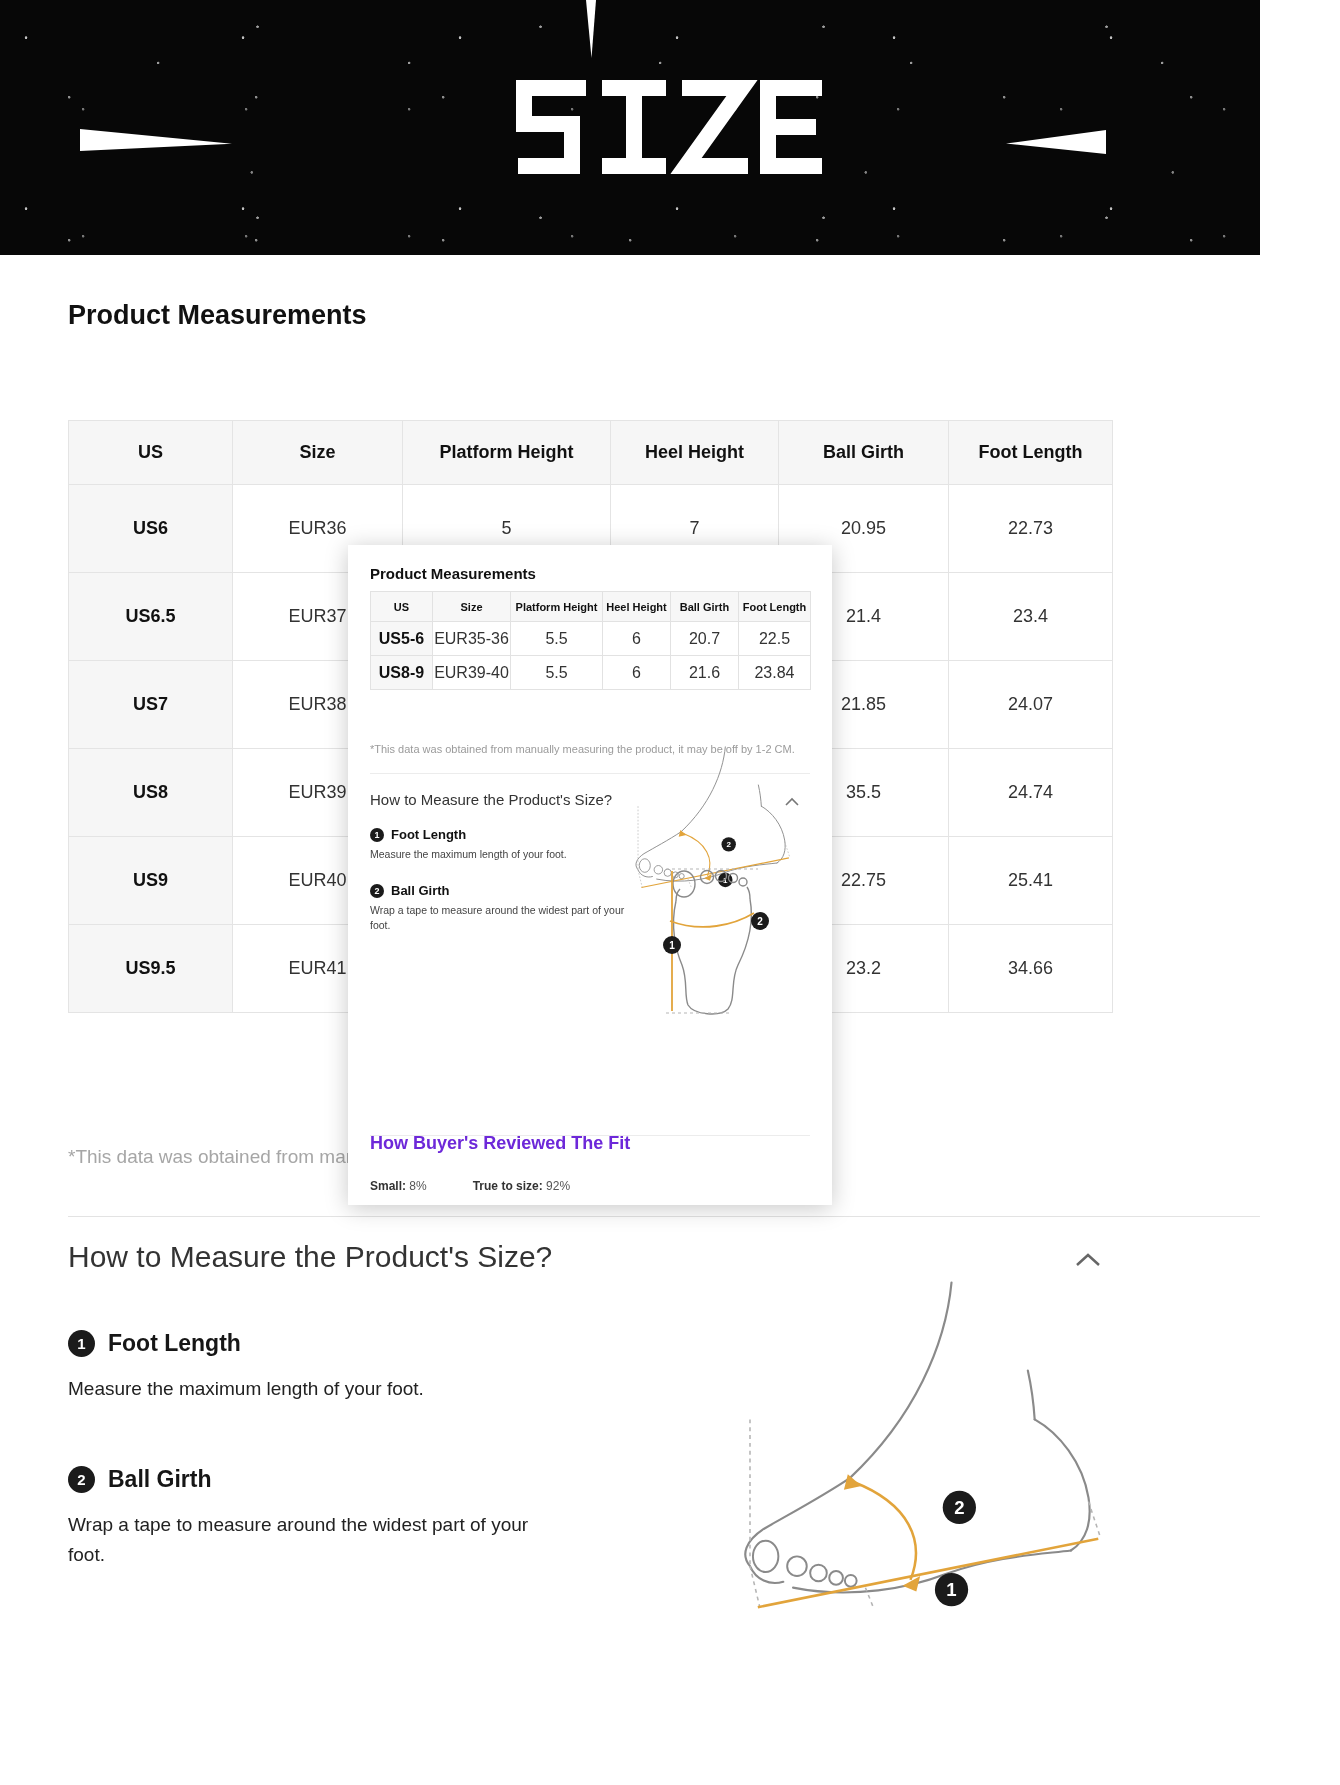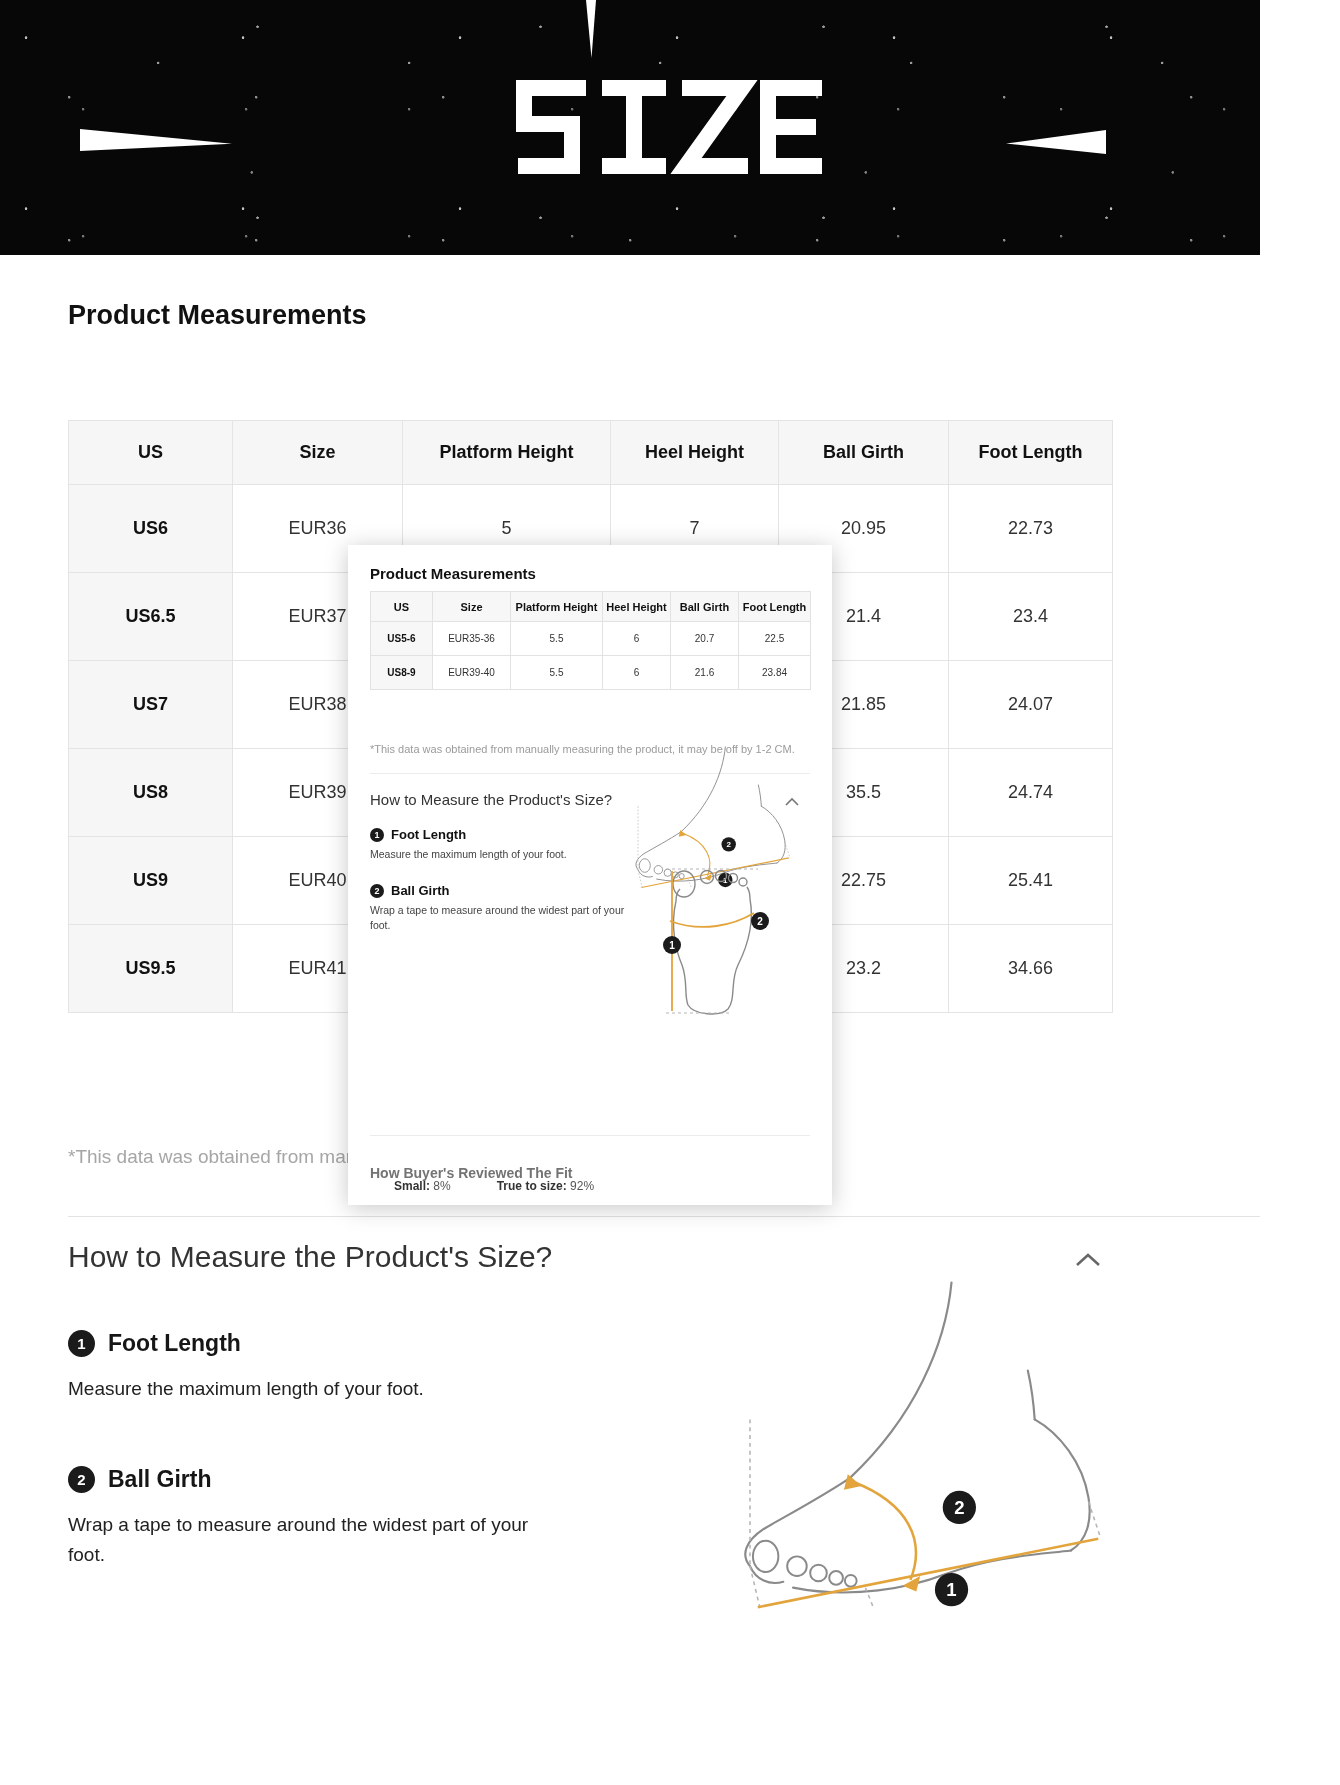--- a/index.html
+++ b/index.html
@@ -50,43 +50,43 @@
   .mtable tbody tr{height:88px;}
   .mtable th{background:#f6f6f6;font-weight:700;color:#111;}
   .mtable td.uscol{background:#f6f6f6;font-weight:700;color:#111;}
 
   
   .popup{left:348px;top:545px;width:484px;height:660px;background:#fff;z-index:5;
          box-shadow:0 3px 22px rgba(0,0,0,.22);}
   .p-title{left:22px;top:20px;font-size:15px;font-weight:700;color:#111;}
   .ptable{left:22px;top:46px;width:440px;border-collapse:collapse;table-layout:fixed;position:absolute;}
   .ptable th,.ptable td{border:1px solid #e2e2e2;text-align:center;vertical-align:middle;
-      font-size:10px;color:#333;padding:0;}
+      font-size:16px;color:#333;padding:0;}
   .ptable thead tr{height:30px;}
   .ptable tbody tr{height:34px;}
   .ptable th{background:#f7f7f7;font-weight:700;color:#111;font-size:11px;}
   .ptable td.uscol{background:#f7f7f7;font-weight:700;color:#111;}
   .p-footnote{left:22px;top:198px;width:440px;font-size:11px;color:#9b9b9b;}
   .p-div1{left:22px;top:228px;width:440px;border-top:1px solid #ececec;}
   .p-howto{left:22px;top:246px;font-size:15px;color:#333;}
   .chev-small{left:436px;top:252px;}
   .p-step{display:flex;align-items:center;gap:7px;}
   .p-step1{left:22px;top:282px;}
   .p-step2{left:22px;top:338px;}
   .p-badge{width:14px;height:14px;border-radius:50%;background:#1b1b1b;color:#fff;flex:0 0 14px;
          display:flex;align-items:center;justify-content:center;font-size:9px;font-weight:700;}
   .p-step-title{font-size:13px;font-weight:700;color:#111;}
   .p-desc{font-size:10.5px;color:#444;line-height:15px;}
   .p-desc1{left:22px;top:302px;width:260px;}
   .p-desc2{left:22px;top:358px;width:258px;}
   .p-side{left:270px;top:190px;}
   .p-sole{left:313px;top:320px;}
   .p-div2{left:22px;top:590px;width:440px;border-top:1px solid #ececec;}
-  .p-fit-title{left:22px;top:620px;font-size:14px;font-weight:700;color:#737373;}
-  .p-fit-row{left:22px;top:634px;display:flex;gap:46px;font-size:12px;color:#555;margin-left:24px;}
+  .p-fit-title{left:22px;top:588px;font-size:18px;font-weight:700;color:#6d28d9;}
+  .p-fit-row{left:22px;top:634px;display:flex;gap:46px;font-size:12px;color:#555;}
   .p-fit-label{font-weight:700;color:#333;}
 
   .big-diagram{left:705px;top:1255px;}
 </style>
 </head>
 <body>
 
 <div class="page">
 
   <div class="abs banner">

